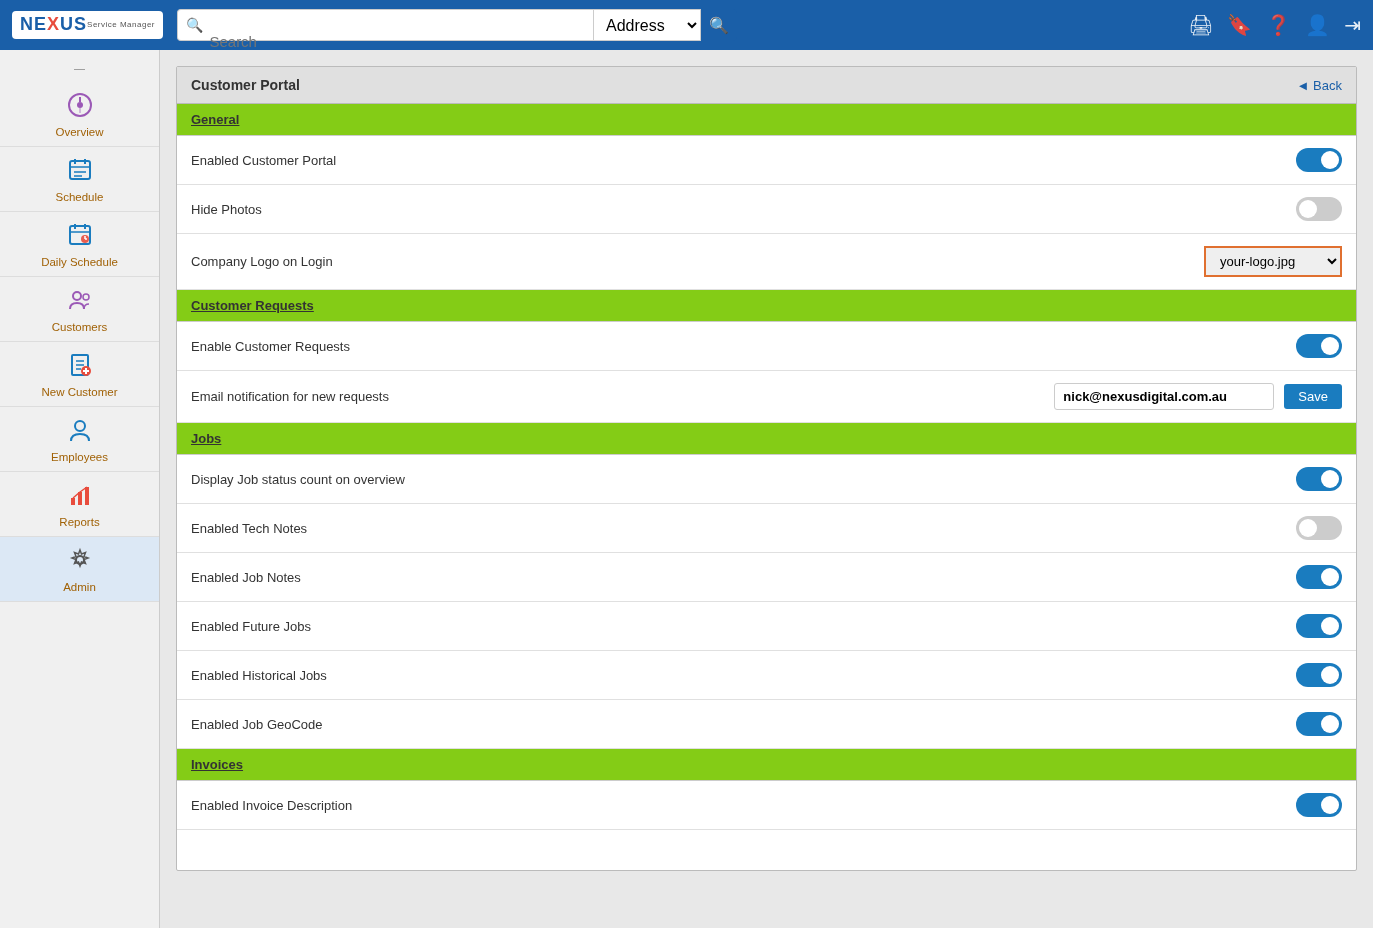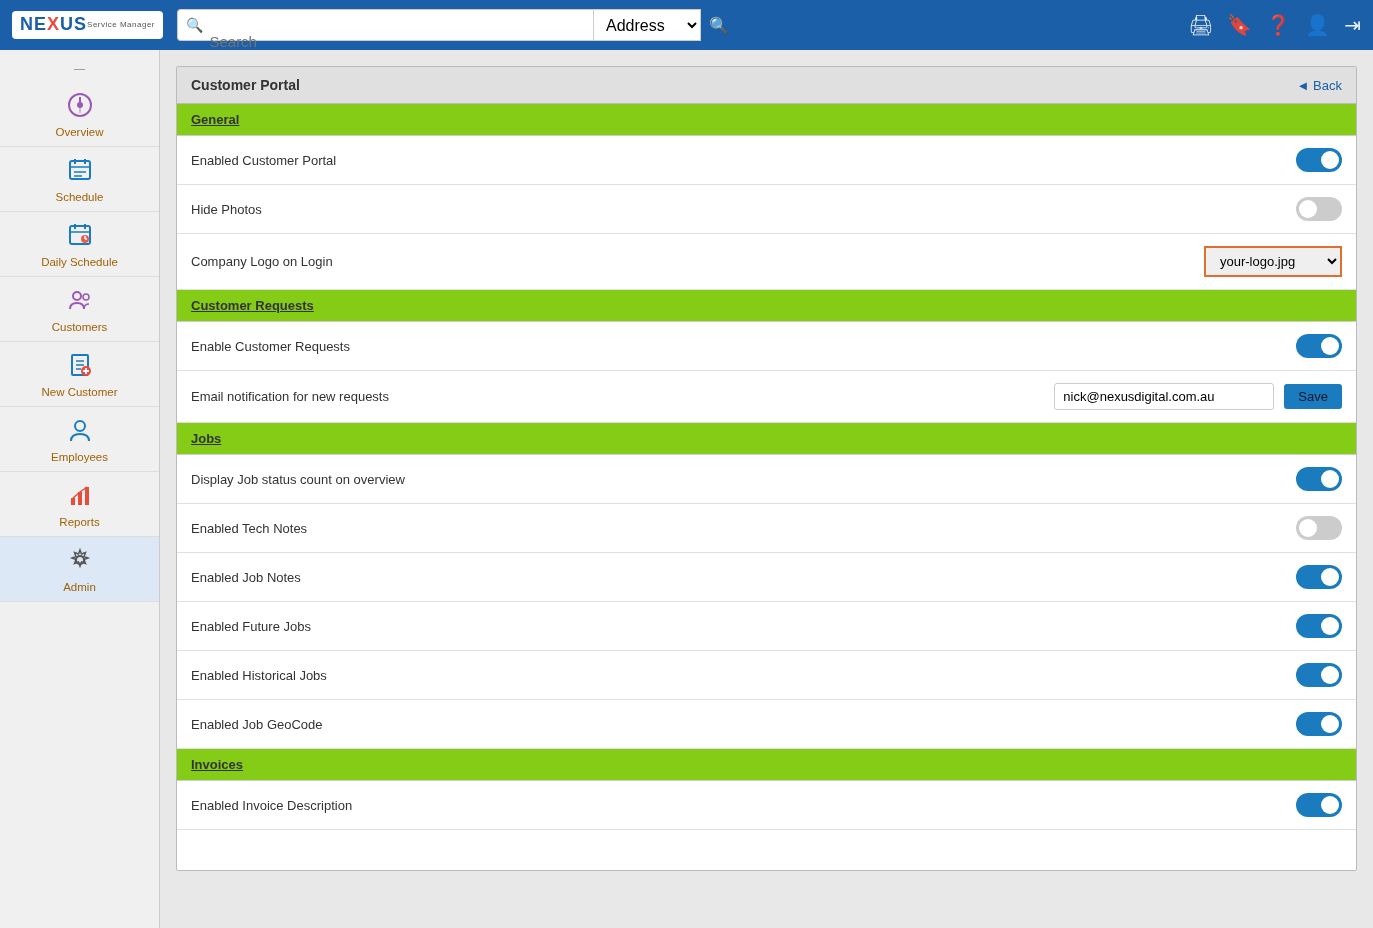--- a/index.html
+++ b/index.html
@@ -265,24 +265,25 @@
       cursor: pointer;
     }
 
     
     .email-input {
       padding: 5px 8px;
       font-size: 13px;
       border: 1px solid #ccc;
       border-radius: 3px;
       width: 220px;
+      font-weight: bold;
     }
     .save-btn {
       background: #1a7cbf;
-      color: #0f172a;
+      color: #ffffff;
       border: none;
       border-radius: 3px;
       padding: 5px 14px;
       font-size: 13px;
       cursor: pointer;
     }
   </style>
 </head>
 <body>
 

